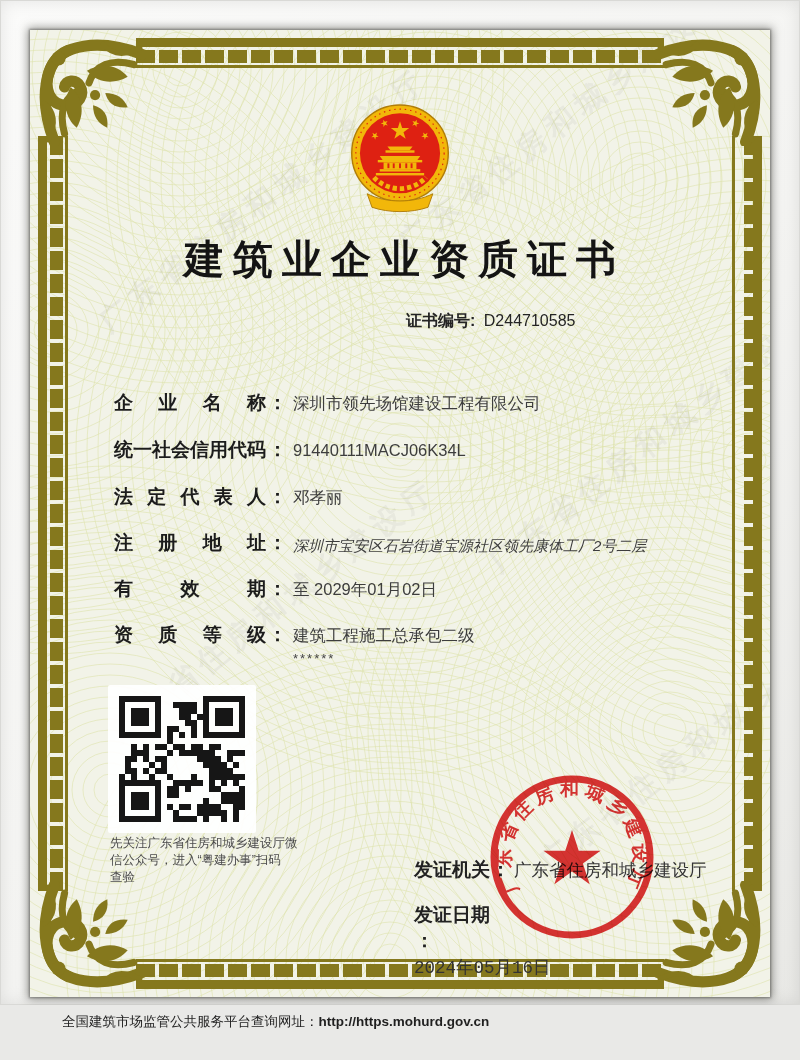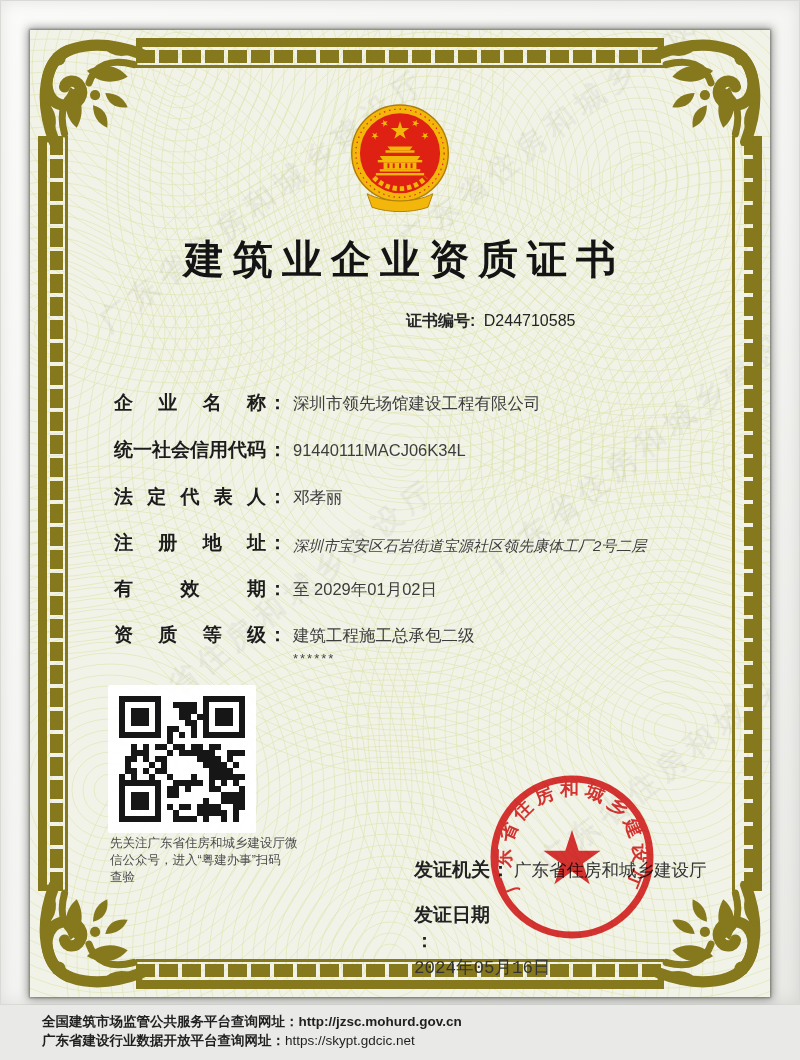--- a/index.html
+++ b/index.html
@@ -98,21 +98,21 @@
   .issuerow .val{font-weight:400;font-size:17.5px;padding-top:1px;color:#333;}
   .row-authority{top:827px;}
   .row-date{top:872px;flex-direction:column;}
   .seal{position:absolute;left:447px;top:732px;z-index:4;opacity:.9;mix-blend-mode:multiply;}
   
   .footer{
     position:absolute;left:0;top:1005px;width:800px;height:55px;
     background:#e9e9e7;padding:7px 0 0 42px;z-index:1;
   }
   .fline{font-size:13.5px;line-height:19px;color:#1f1f1f;}
-  .fline .flabel2{font-weight:700;}
+  .fline .flabel2{font-weight:400;margin-left:20px;}
   .fline .furl{font-weight:400;}
   .fline:first-child .furl{font-weight:800;}
 </style>
 </head>
 <body>
 
 <svg width="0" height="0" style="position:absolute" aria-hidden="true">
   <defs>
     <path id="starShape" d="M0,-1 L0.2245,-0.309 L0.951,-0.309 L0.3633,0.118 L0.5878,0.809 L0,0.382 L-0.5878,0.809 L-0.3633,0.118 L-0.951,-0.309 L-0.2245,-0.309 Z"></path>
     <symbol id="flourish" viewBox="0 0 110 110">
@@ -754,18 +754,15 @@
       <text font-size="19" font-weight="700" letter-spacing="5" fill="#dd1f1f" text-anchor="middle">
         <textPath href="#sealArc" startOffset="50%">广东省住房和城乡建设厅</textPath>
       </text>
     </svg>
 
   </div>
 </div>
 
 <div class="footer">
   <div class="fline">
-    <span class="flabel2">全国建筑市场监管公共服务平台查询网址：</span><span class="furl">http://jzsc.mohurd.gov.cn</span>
-  </div>
-  <div class="fline">
-    <span class="flabel2">广东省建设行业数据开放平台查询网址：</span><span class="furl">https://skypt.gdcic.net</span>
+    <span class="flabel2">全国建筑市场监管公共服务平台查询网址：</span><span class="furl">http://https.mohurd.gov.cn</span>
   </div>
 </div>
 
 </body></html>

